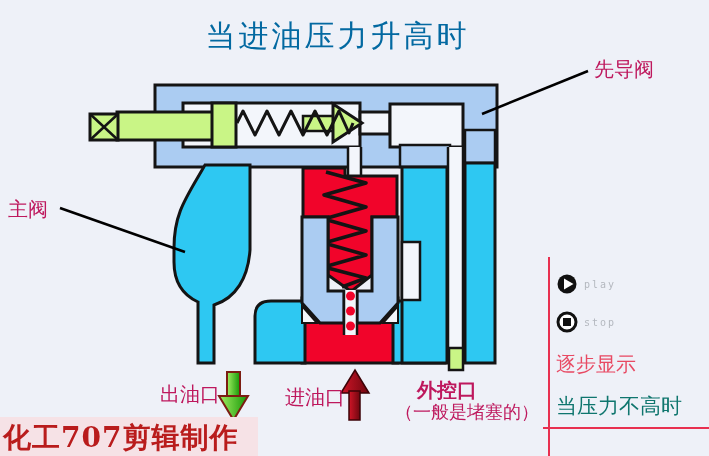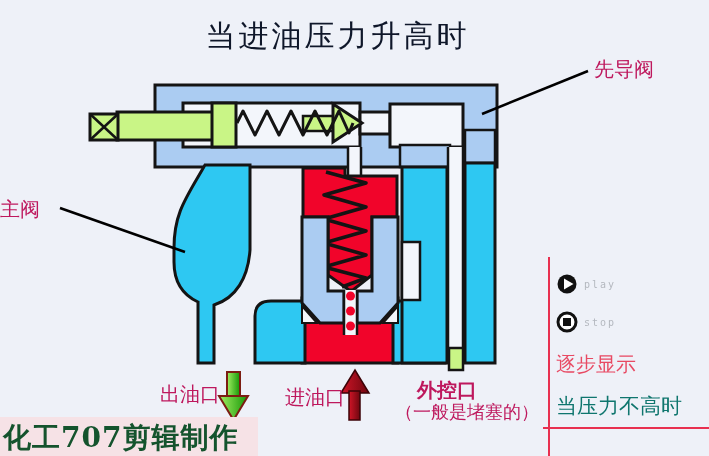--- a/index.html
+++ b/index.html
@@ -5,38 +5,38 @@
   html,body{margin:0;padding:0;}
   #stage{
     position:relative;width:709px;height:456px;
     background:#eef1f8;overflow:hidden;
     font-family:"DejaVu Serif","Liberation Serif",serif;
   }
   #stage svg{position:absolute;left:0;top:0;}
   .abs{position:absolute;}
   .title{
     left:150px;top:16px;width:375px;text-align:center;
-    font-size:30px;letter-spacing:3px;color:#0f172a;white-space:nowrap;
+    font-size:30px;letter-spacing:3px;color:#0369a1;white-space:nowrap;
   }
   .blab{color:#be185d;font-size:20px;white-space:nowrap;}
   .blab.small{font-size:18px;}
   .ctl-label{
     font-family:"DejaVu Sans Mono","Liberation Mono",monospace;
     font-size:10px;letter-spacing:2px;color:#b4b8bf;white-space:nowrap;
   }
   .rednote{color:#e84a63;font-size:20px;white-space:nowrap;}
   .rednote.big{font-size:21px;color:#0f766e;}
   .vline{left:548px;top:257px;width:2px;height:199px;background:#e83050;}
   .hline{left:543px;top:427px;width:166px;height:2px;background:#e83050;}
   .watermark{
     left:0;top:417px;width:258px;height:39px;background:#f6e2e6;
   }
   .watermark .wm-text{
     position:absolute;left:3px;top:2px;font-size:28px;font-weight:bold;
-    color:#14532d;letter-spacing:1px;white-space:nowrap;
+    color:#b91c1c;letter-spacing:1px;white-space:nowrap;
   }
   .icon-btn{width:22px;height:22px;cursor:pointer;}
 </style>
 </head>
 <body>
 
 <div id="stage">
 
   <svg width="709" height="456" viewBox="0 0 709 456">
     <defs>
@@ -119,21 +119,21 @@
       <rect x="349" y="391" width="11" height="29" fill="url(#gradInlet)" stroke="#3d0307" stroke-width="1.5"></rect>
     </g>
 
     <line x1="588" y1="71" x2="482" y2="114" stroke="#000" stroke-width="2.5"></line>
     <line x1="60" y1="208" x2="185" y2="252" stroke="#000" stroke-width="2.5"></line>
   </svg>
 
   <div class="abs title">当进油压力升高时</div>
 
   <div class="abs blab" style="left:594px;top:56px;">先导阀</div>
-  <div class="abs blab" style="left:0;top:196px;">主阀</div>
+  <div class="abs blab" style="left:8px;top:196px;">主阀</div>
   <div class="abs blab" style="left:160px;top:381px;">出油口</div>
   <div class="abs blab" style="left:285px;top:384px;">进油口</div>
   <div class="abs blab" style="left:417px;top:377px;font-weight:bold;">外控口</div>
   <div class="abs blab small" style="left:395px;top:400px;">（一般是堵塞的）</div>
 
   <div class="abs vline"></div>
   <div class="abs hline"></div>
 
   <div class="abs" style="left:556px;top:273px;">
     <svg class="icon-btn" width="22" height="22">

